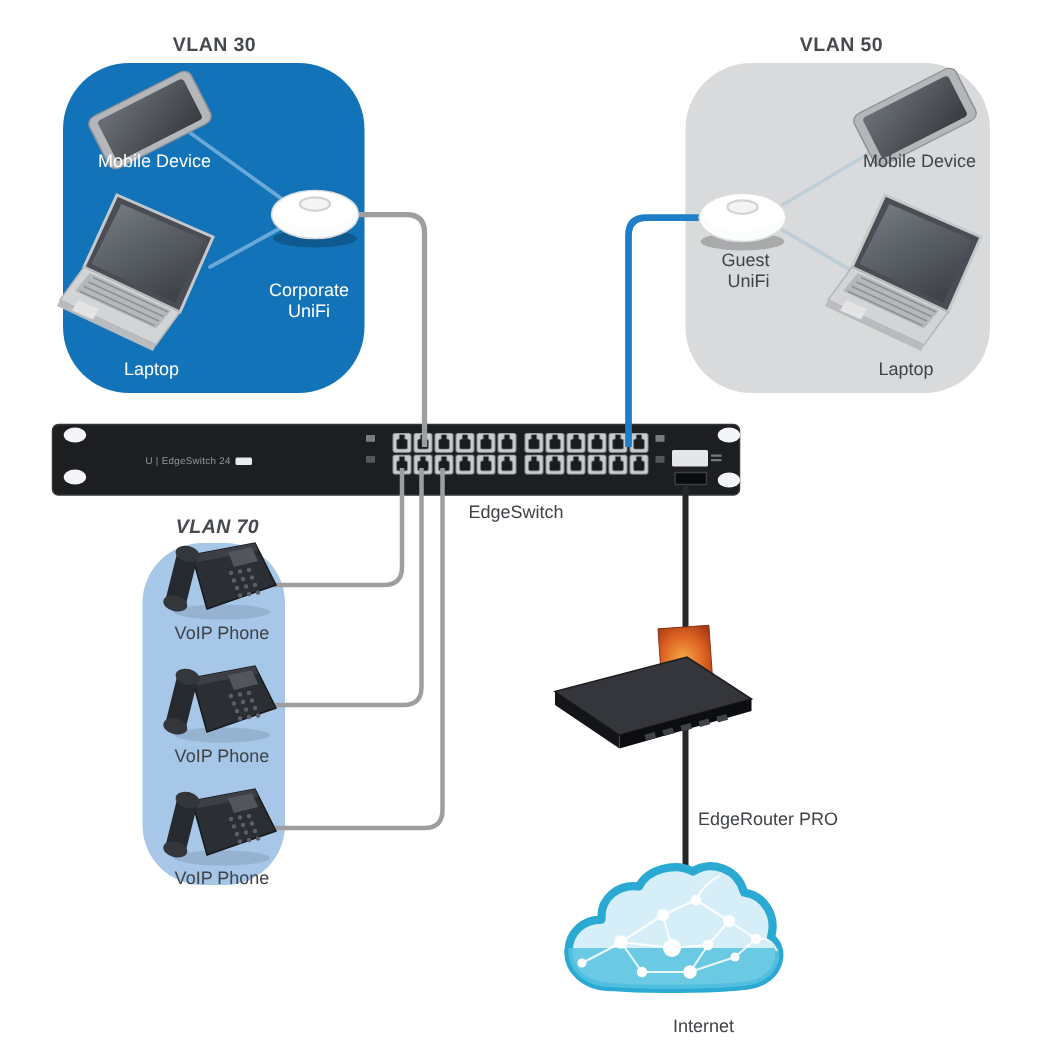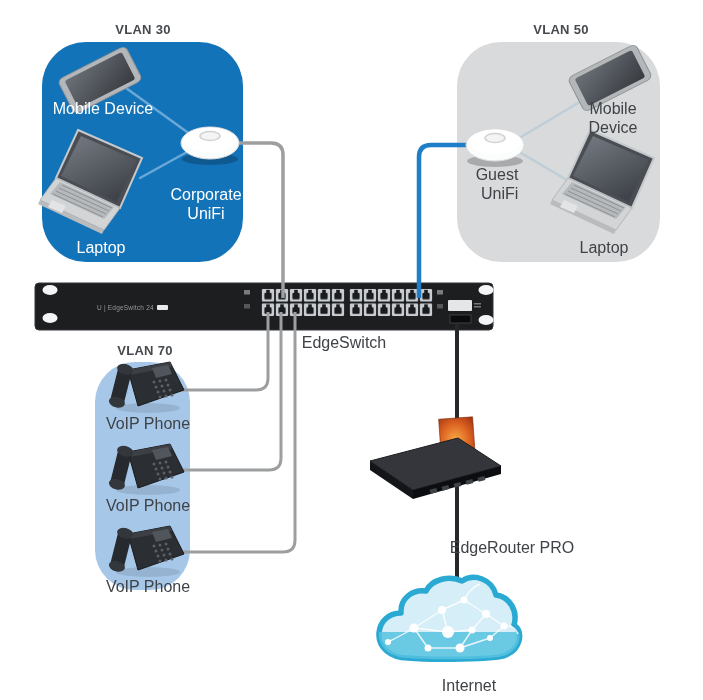--- a/index.html
+++ b/index.html
@@ -7,21 +7,21 @@
     position:relative;width:703px;height:700px;background:#ffffff;overflow:hidden;
     font-family:"Liberation Sans",sans-serif;
   }
   .vlan-box{position:absolute;}
   .vlan30{left:42px;top:42px;width:201px;height:220px;border-radius:44px;background:#1273b9;}
   .vlan50{left:457px;top:42px;width:203px;height:220px;border-radius:44px;background:#d9dadb;}
   .vlan70{left:95px;top:362px;width:95px;height:228px;border-radius:40px;background:#a6c7e8;}
   svg.layer{position:absolute;left:0;top:0;}
   .lbl{
     position:absolute;transform:translateX(-50%);
-    font-size:16px;color:#3f4347;line-height:1.18;
+    font-size:12px;color:#3f4347;line-height:1.18;
     white-space:pre-line;text-align:center;
   }
   .lbl.white{color:#ffffff;}
   .vlan-title{font-weight:bold;font-size:13px;color:#46494d;letter-spacing:.3px;}
   .faceplate{
     position:absolute;left:97px;top:304px;display:flex;align-items:center;gap:3px;
     font-size:6.5px;color:#96989b;letter-spacing:.2px;
   }
   .faceplate .badge{width:11px;height:5px;background:#e9eaeb;border-radius:1px;}
 </style>
@@ -228,21 +228,21 @@
           <circle cx="92" cy="76" r="4.5"></circle>
           <circle cx="122" cy="66" r="3"></circle>
         <circle cx="136" cy="54" r="3.5"></circle>
           <circle cx="20" cy="70" r="3"></circle>
       </g>
     </g>
   </svg>
 
   <div class="lbl vlan-title" style="left:143px;top:22px;">VLAN 30</div>
   <div class="lbl vlan-title" style="left:561px;top:22px;text-align:right;">VLAN 50</div>
-  <div class="lbl vlan-title" style="left:145px;top:343px;">VLAN 70</div>
+  <div class="lbl vlan-title" style="left:145px;top:343px;font-style:italic;">VLAN 70</div>
 
   <div class="lbl white" style="left:103px;top:100px;">Mobile Device</div>
   <div class="lbl white" style="left:206px;top:166px;margin-top:20px;">Corporate
 UniFi</div>
   <div class="lbl white" style="left:101px;top:239px;">Laptop</div>
 
   <div class="lbl" style="left:613px;top:100px;">Mobile Device</div>
   <div class="lbl" style="left:497px;top:166px;text-align:right;">Guest
 UniFi</div>
   <div class="lbl" style="left:604px;top:239px;">Laptop</div>

